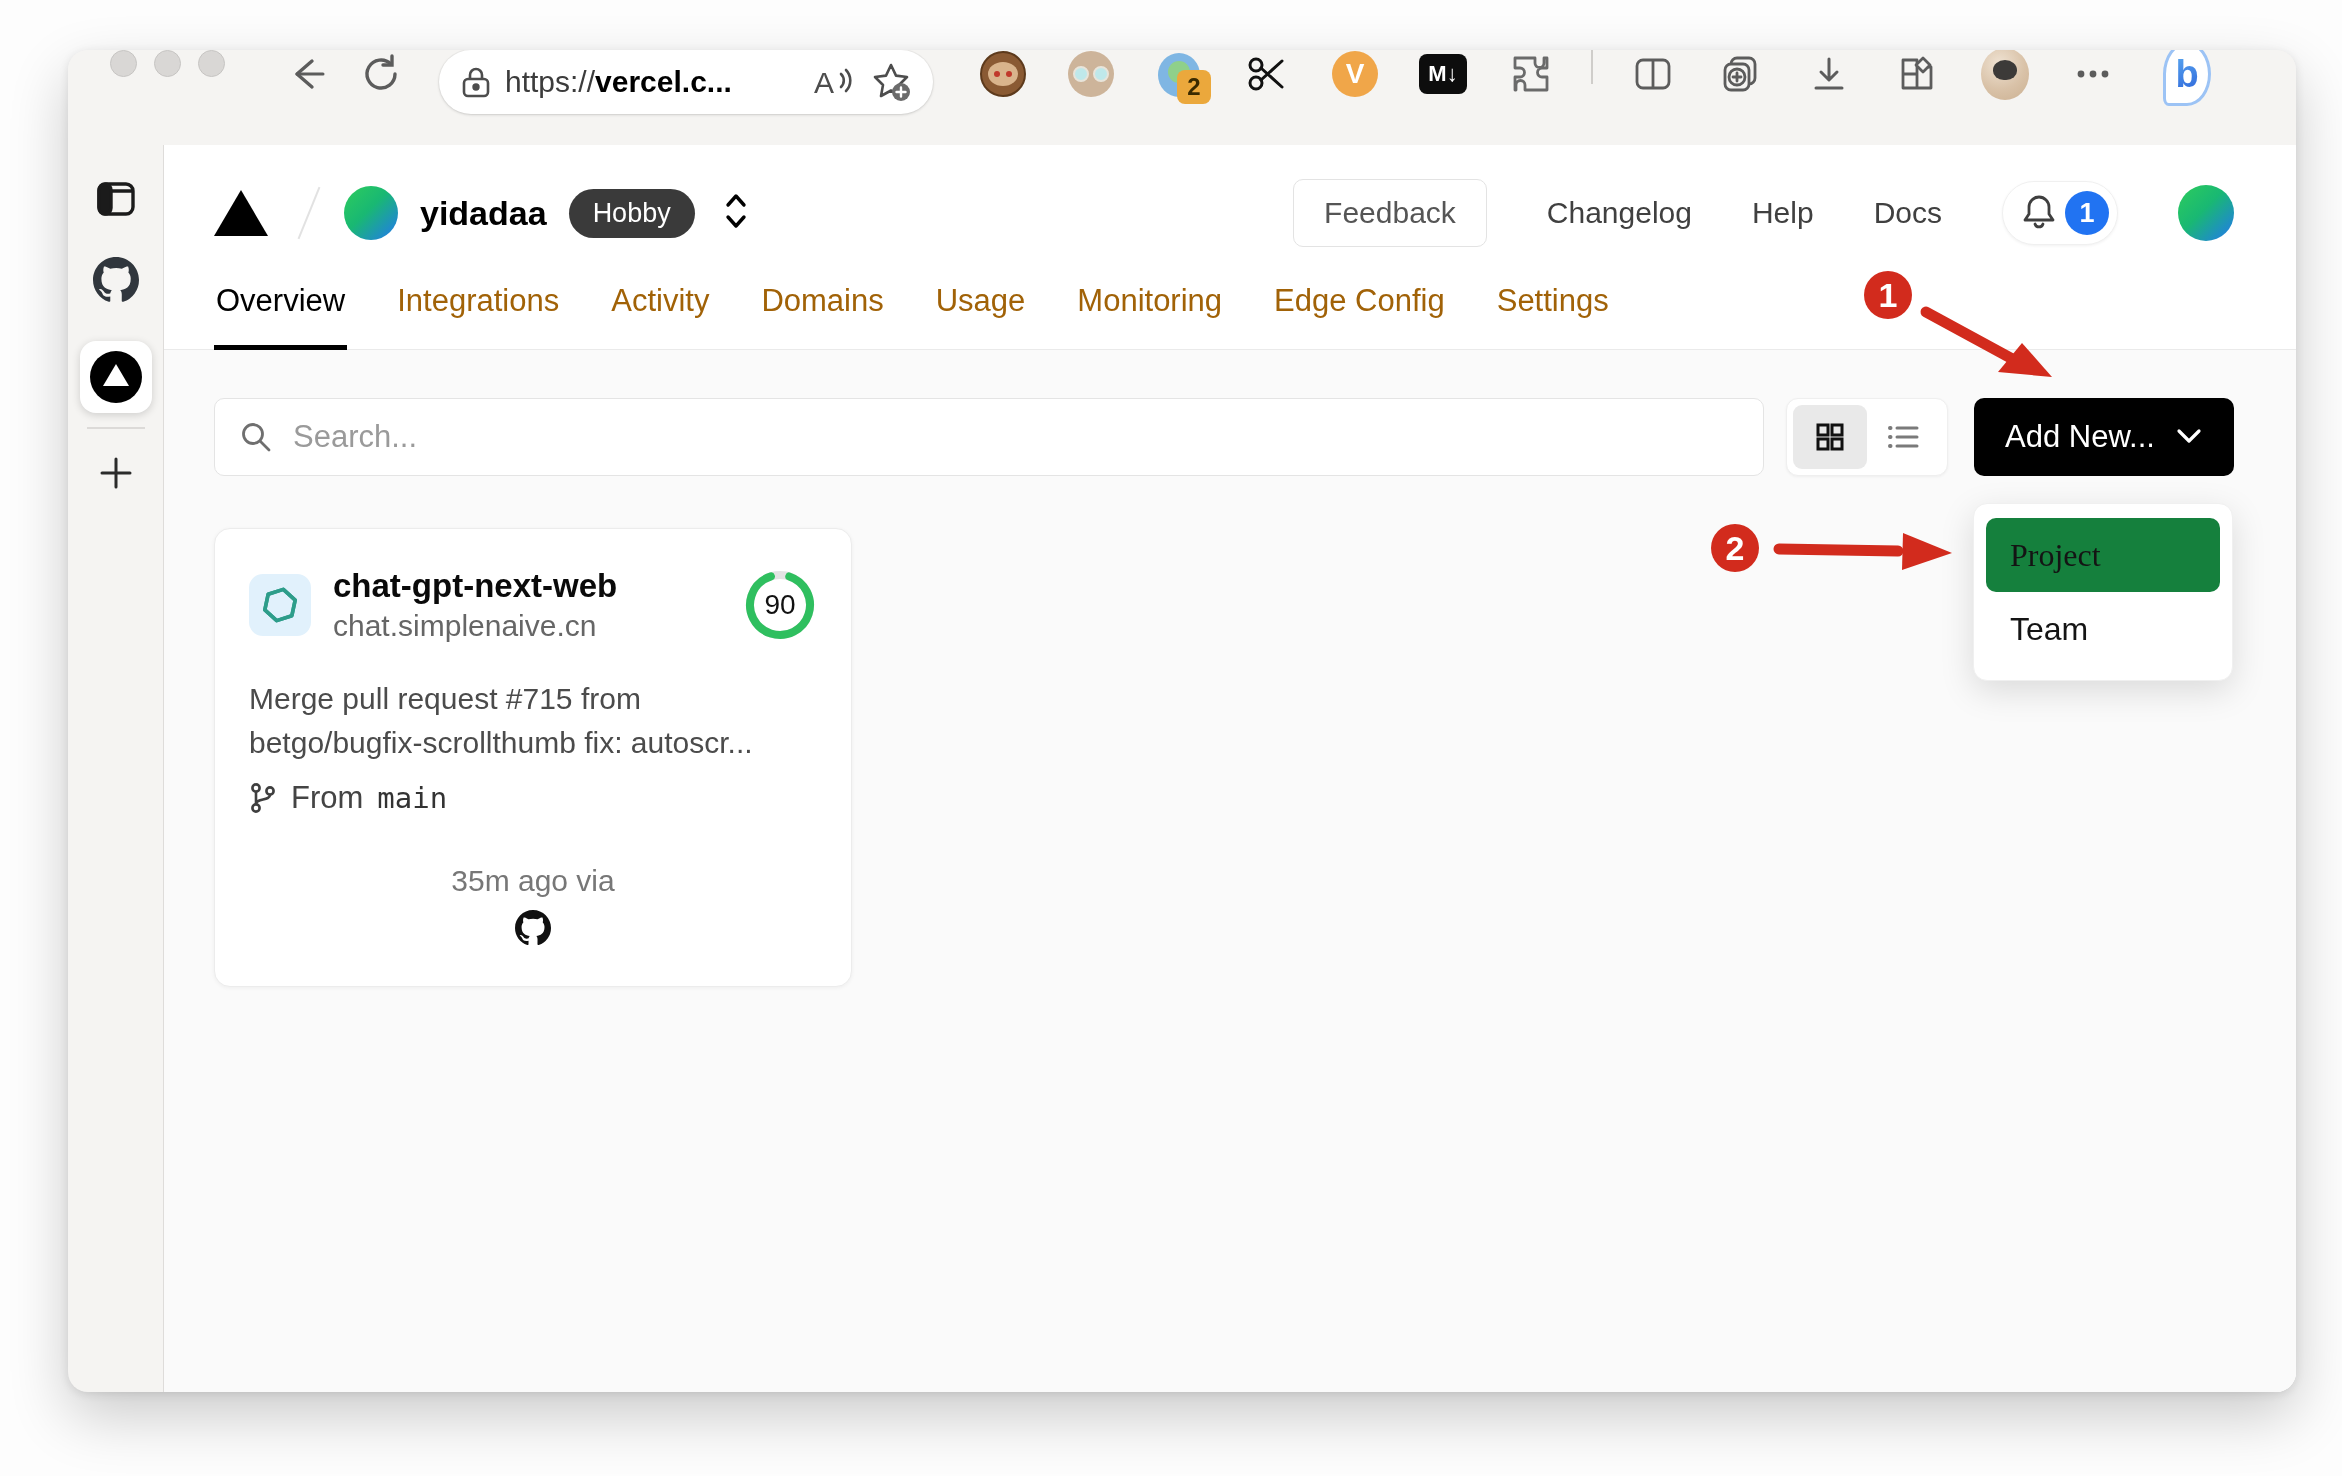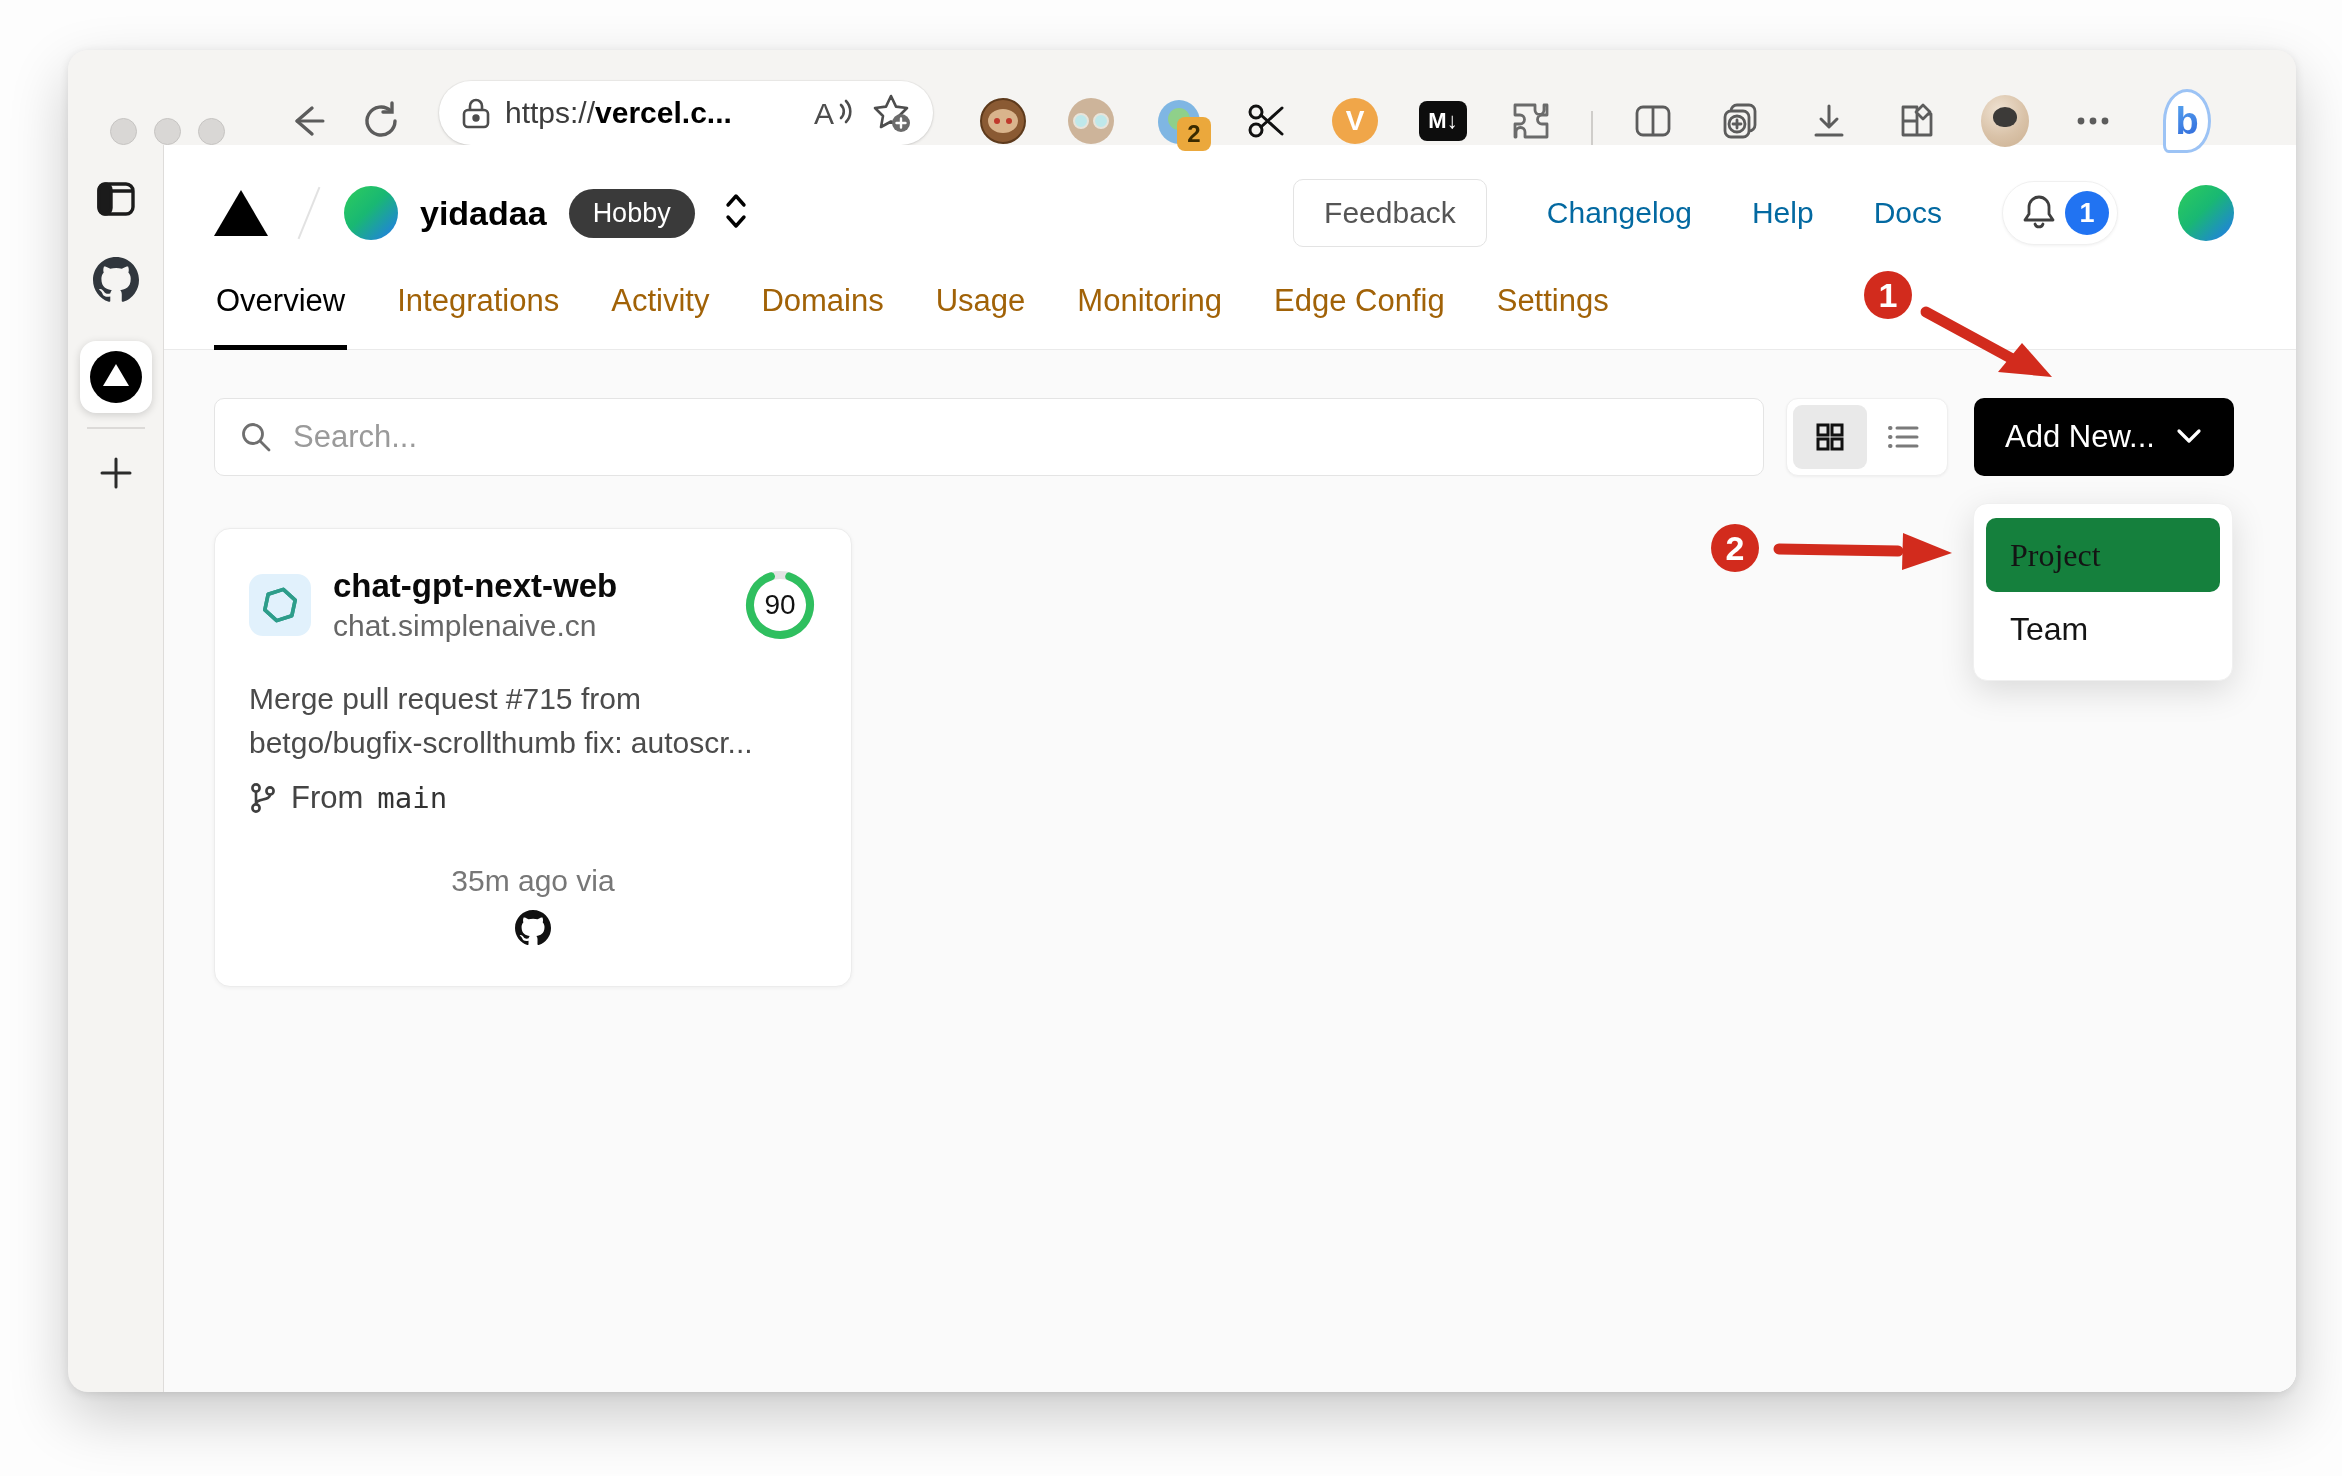--- a/index.html
+++ b/index.html
@@ -6,21 +6,21 @@
   html,body { width:2342px; height:1476px; background:#ffffff; }
   body { font-family:"Liberation Sans","DejaVu Sans",sans-serif; color:#111; }
   .stage { position:relative; width:2342px; height:1476px; background:#fdfdfd; overflow:hidden; }
 
   
   .window { position:absolute; left:68px; top:50px; width:2228px; height:1342px;
     background:#f5f4f2; border-radius:20px; overflow:hidden;
     box-shadow:0 24px 60px rgba(0,0,0,.20), 0 2px 10px rgba(0,0,0,.10);
     display:flex; flex-direction:column; }
 
-  .toolbar { height:95px; flex:0 0 95px; display:flex; align-items:flex-end;
+  .toolbar { height:95px; flex:0 0 95px; display:flex; align-items:flex-start;
     padding:0 28px 0 42px; background:#f5f4f2; }
   .traffic { display:flex; gap:17px; margin-right:58px; }
   .light { width:27px; height:27px; border-radius:50%; background:#d9d7d5; border:1px solid #c6c4c2; }
   .tbtn { display:flex; align-items:center; justify-content:center; width:48px; height:48px; color:#5c5c5c; }
   .tbtn svg { display:block; }
 
   .urlbar { height:64px; width:494px; margin:0 26px 0 34px; background:#fff; border-radius:33px;
     display:flex; align-items:center; padding:0 20px 0 22px;
     box-shadow:0 1px 3px rgba(0,0,0,.14), 0 0 0 1px rgba(0,0,0,.03); }
   .url-text { font-size:30px; margin-left:14px; white-space:nowrap; color:#3c3c3c; }
@@ -48,21 +48,21 @@
   .v-tri { width:0; height:0; border-left:27px solid transparent; border-right:27px solid transparent; border-bottom:46px solid #000; }
   .v-slash { width:2px; height:56px; background:#e2e2e2; transform:rotate(22deg); margin:0 34px 0 40px; }
   .avatar { border-radius:50%; background:linear-gradient(135deg,#2ecc5c 0%,#19b873 45%,#2277f2 100%); }
   .team-avatar { width:54px; height:54px; margin-right:22px; }
   .team-name { font-size:34px; font-weight:700; color:#000; margin-right:22px; }
   .plan-badge { background:#3a3a3a; color:#fff; font-size:27px; padding:9px 24px; border-radius:999px; }
   .sel-chevrons { margin-left:26px; color:#000; }
   .vheader-right { margin-left:auto; display:flex; align-items:center; gap:60px; }
   .feedback-btn { border:1px solid #e3e3e3; background:#fff; border-radius:10px; padding:16px 30px;
     font-size:30px; color:#555; }
-  .hlink { font-size:30px; color:#0369a1; }
+  .hlink { font-size:30px; color:#404040; }
   .bell-pill { background:#fff; border:1px solid #f0f0f0; border-radius:999px; height:64px; padding:0 8px 0 16px;
     display:flex; align-items:center; box-shadow:0 1px 3px rgba(0,0,0,.06); }
   .bell-badge { width:44px; height:44px; border-radius:50%; background:#2173f2; color:#fff;
     font-size:27px; font-weight:600; display:flex; align-items:center; justify-content:center; margin-left:6px; }
   .user-avatar { width:56px; height:56px; }
 
   
   .vtabs { display:flex; gap:48px; padding:0 62px 0 50px; margin-top:30px; border-bottom:1px solid #eaeaea; }
   .vtab { font-size:31px; color:#a16207; padding:6px 2px 26px; border-bottom:5px solid transparent; margin-bottom:-1px; }
   .vtab.active { color:#000; font-weight:500; border-bottom-color:#000; }

